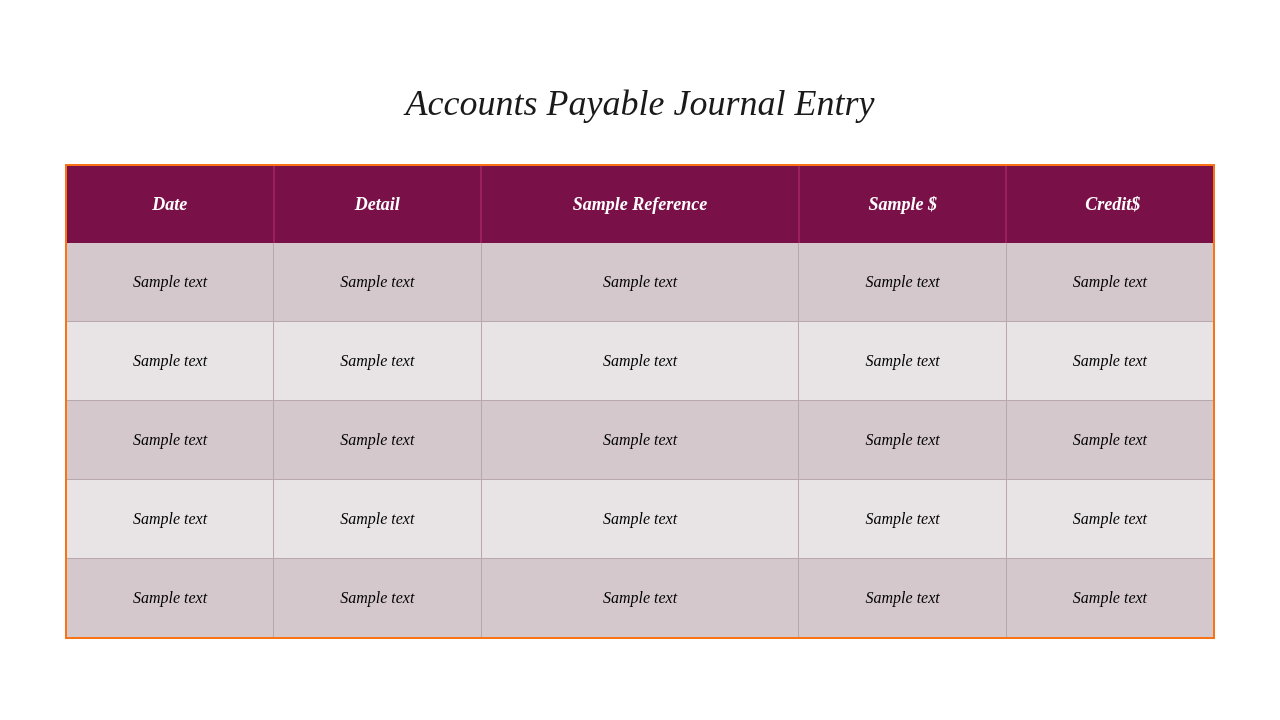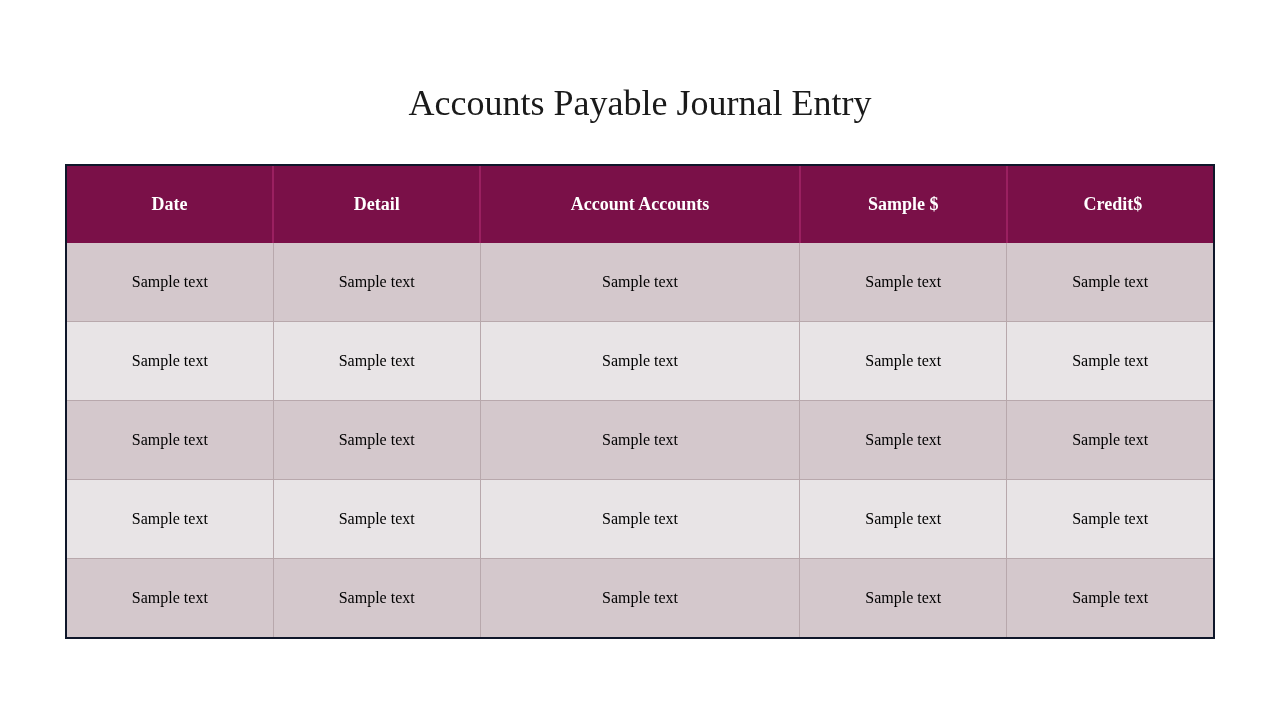--- a/index.html
+++ b/index.html
@@ -1,18 +1,19 @@
 <!DOCTYPE html>
 <html><head>
   <meta charset="utf-8">
   <style>
     * {
       margin: 0;
       padding: 0;
       box-sizing: border-box;
+      font-style: italic;
     }
 
     body {
       width: 1280px;
       height: 720px;
       background: #ffffff;
       display: flex;
       flex-direction: column;
       align-items: center;
       justify-content: center;
@@ -22,21 +23,21 @@
     .page-title {
       font-size: 36px;
       font-weight: normal;
       color: #1a1a1a;
       margin-bottom: 40px;
       text-align: center;
     }
 
     .table-container {
       width: 1150px;
-      border: 2px solid #0f172a;
+      border: 2px solid #f97316;
     }
 
     table {
       width: 100%;
       border-collapse: collapse;
     }
 
     thead tr {
       background-color: #7a1048;
     }
@@ -85,21 +86,21 @@
 
 <h1 class="page-title">Accounts Payable Journal Entry</h1>
 
 <div class="table-container">
   <table>
     <thead>
       <tr>
 
       <th>Date</th>
           <th>Detail</th>
-          <th>Account Accounts</th>
+          <th>Sample Reference</th>
           <th>Sample $</th>
           <th>Credit$</th>
         </tr>
     </thead>
     <tbody>
 
     <tr>
           <td>Sample text</td>
           <td>Sample text</td>
           <td>Sample text</td>

